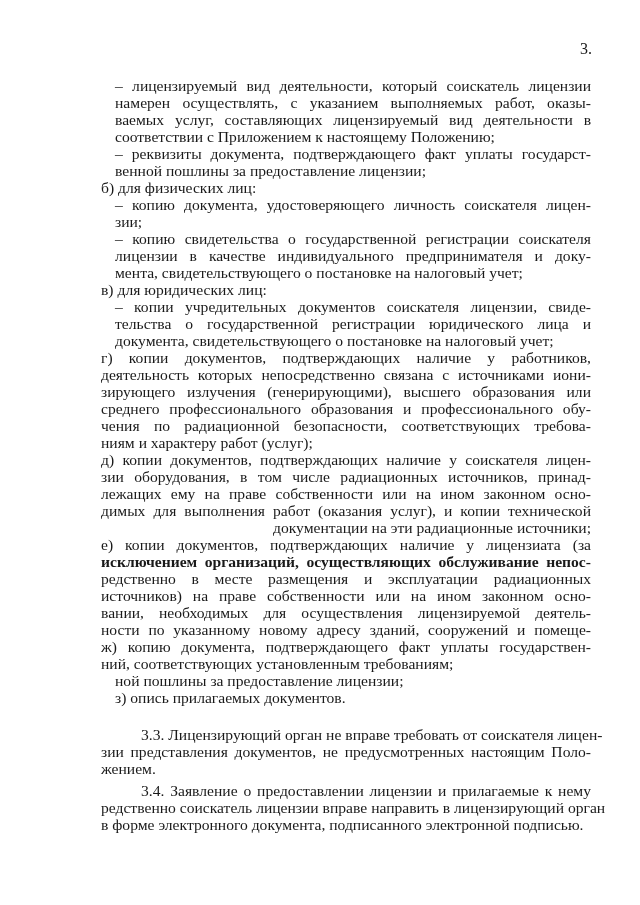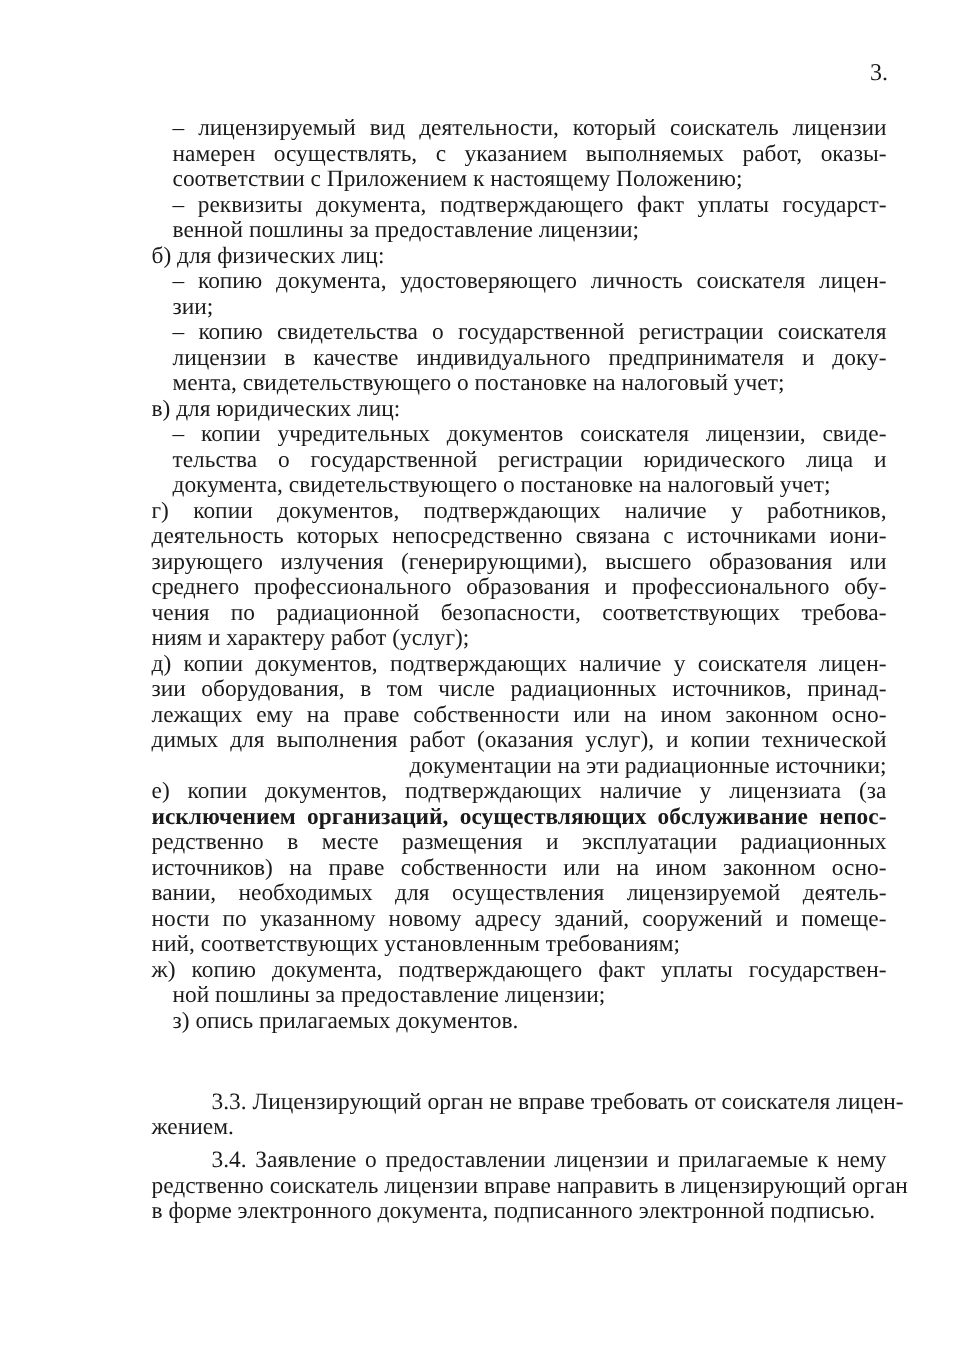--- a/index.html
+++ b/index.html
@@ -12,20 +12,21 @@
   .main { position: absolute; left: 101px; width: 490px; font-size: 15.6px; line-height: 17px; }
 </style>
 </head>
 <body>
 
 <div>
   <div class="page-number">3.</div>
   <div class="content" id="list-block">
       <div class="line j" style="padding-left: 34px; margin-left: -20px; width: 510px; box-sizing: border-box; padding-right: 0px;">– лицензируемый вид деятельности, который соискатель лицензии</div>
       <div class="line j" style="padding-left: 34px; margin-left: -20px; width: 510px; box-sizing: border-box; padding-right: 0px;">намерен осуществлять, с указанием выполняемых работ, оказы-</div>
+      <div class="line j" style="padding-left: 34px; margin-left: -20px; width: 510px; box-sizing: border-box; padding-right: 0px;">ваемых услуг, составляющих лицензируемый вид деятельности в</div>
       <div class="line" style="padding-left: 34px; margin-left: -20px; width: 510px; box-sizing: border-box; padding-right: 0px;">соответствии с Приложением к настоящему Положению;</div>
       <div class="line j" style="padding-left: 34px; margin-left: -20px; width: 510px; box-sizing: border-box; padding-right: 0px;">– реквизиты документа, подтверждающего факт уплаты государст-</div>
       <div class="line" style="padding-left: 34px; margin-left: -20px; width: 510px; box-sizing: border-box; padding-right: 0px;">венной пошлины за предоставление лицензии;</div>
       <div class="line" style="padding-left: 20px; margin-left: -20px; width: 510px; box-sizing: border-box;">б) для физических лиц:</div>
       <div class="line j" style="padding-left: 34px; margin-left: -20px; width: 510px; box-sizing: border-box; padding-right: 0px;">– копию документа, удостоверяющего личность соискателя лицен-</div>
       <div class="line" style="padding-left: 34px; margin-left: -20px; width: 510px; box-sizing: border-box; padding-right: 0px;">зии;</div>
       <div class="line j" style="padding-left: 34px; margin-left: -20px; width: 510px; box-sizing: border-box; padding-right: 0px;">– копию свидетельства о государственной регистрации соискателя</div>
       <div class="line j" style="padding-left: 34px; margin-left: -20px; width: 510px; box-sizing: border-box; padding-right: 0px;">лицензии в качестве индивидуального предпринимателя и доку-</div>
       <div class="line" style="padding-left: 34px; margin-left: -20px; width: 510px; box-sizing: border-box; padding-right: 0px;">мента, свидетельствующего о постановке на налоговый учет;</div>
       <div class="line" style="padding-left: 20px; margin-left: -20px; width: 510px; box-sizing: border-box;">в) для юридических лиц:</div>
@@ -42,28 +43,29 @@
       <div class="line j" style="padding-left: 20px; margin-left: -20px; width: 510px; box-sizing: border-box;">зии оборудования, в том числе радиационных источников, принад-</div>
       <div class="line j" style="padding-left: 20px; margin-left: -20px; width: 510px; box-sizing: border-box;">лежащих ему на праве собственности или на ином законном осно-</div>
       <div class="line j" style="padding-left: 20px; margin-left: -20px; width: 510px; box-sizing: border-box;">димых для выполнения работ (оказания услуг), и копии технической</div>
       <div class="line" style="padding-left: 20px; margin-left: -20px; width: 510px; box-sizing: border-box; text-align: right;">документации на эти радиационные источники;</div>
       <div class="line j" style="padding-left: 20px; margin-left: -20px; width: 510px; box-sizing: border-box;">е) копии документов, подтверждающих наличие у лицензиата (за</div>
       <div class="line j" style="padding-left: 20px; margin-left: -20px; width: 510px; box-sizing: border-box; font-weight: bold;">исключением организаций, осуществляющих обслуживание непос-</div>
       <div class="line j" style="padding-left: 20px; margin-left: -20px; width: 510px; box-sizing: border-box;">редственно в месте размещения и эксплуатации радиационных</div>
       <div class="line j" style="padding-left: 20px; margin-left: -20px; width: 510px; box-sizing: border-box;">источников) на праве собственности или на ином законном осно-</div>
       <div class="line j" style="padding-left: 20px; margin-left: -20px; width: 510px; box-sizing: border-box;">вании, необходимых для осуществления лицензируемой деятель-</div>
       <div class="line j" style="padding-left: 20px; margin-left: -20px; width: 510px; box-sizing: border-box;">ности по указанному новому адресу зданий, сооружений и помеще-</div>
+      <div class="line j" style="padding-left: 20px; margin-left: -20px; width: 510px; box-sizing: border-box;">ж) копию документа, подтверждающего факт уплаты государствен-</div>
       <div class="line" style="padding-left: 20px; margin-left: -20px; width: 510px; box-sizing: border-box;">ний, соответствующих установленным требованиям;</div>
-      <div class="line j" style="padding-left: 20px; margin-left: -20px; width: 510px; box-sizing: border-box;">ж) копию документа, подтверждающего факт уплаты государствен-</div>
       <div class="line" style="padding-left: 34px; margin-left: -20px; width: 510px; box-sizing: border-box;">ной пошлины за предоставление лицензии;</div>
       <div class="line" style="padding-left: 34px; margin-left: -20px; width: 510px; box-sizing: border-box;">з) опись прилагаемых документов.</div>
     </div>
   <div class="main" id="para-block" style="top: 726px; left: 101px;">
       <div style="margin-top: 0px;">
         <div class="line j" style="padding-left: 40px; width: 490px; box-sizing: border-box;">3.3. Лицензирующий орган не вправе требовать от соискателя лицен-</div>
+        <div class="line j" style="padding-left: 0px; width: 490px; box-sizing: border-box;">зии представления документов, не предусмотренных настоящим Поло-</div>
         <div class="line" style="padding-left: 0px; width: 490px; box-sizing: border-box;">жением.</div>
       </div>
       <div style="margin-top: 5px;">
         <div class="line j" style="padding-left: 40px; width: 490px; box-sizing: border-box;">3.4. Заявление о предоставлении лицензии и прилагаемые к нему</div>
         <div class="line j" style="padding-left: 0px; width: 490px; box-sizing: border-box;">редственно соискатель лицензии вправе направить в лицензирующий орган</div>
         <div class="line" style="padding-left: 0px; width: 490px; box-sizing: border-box;">в форме электронного документа, подписанного электронной подписью.</div>
       </div>
     </div>
 </div>
 

